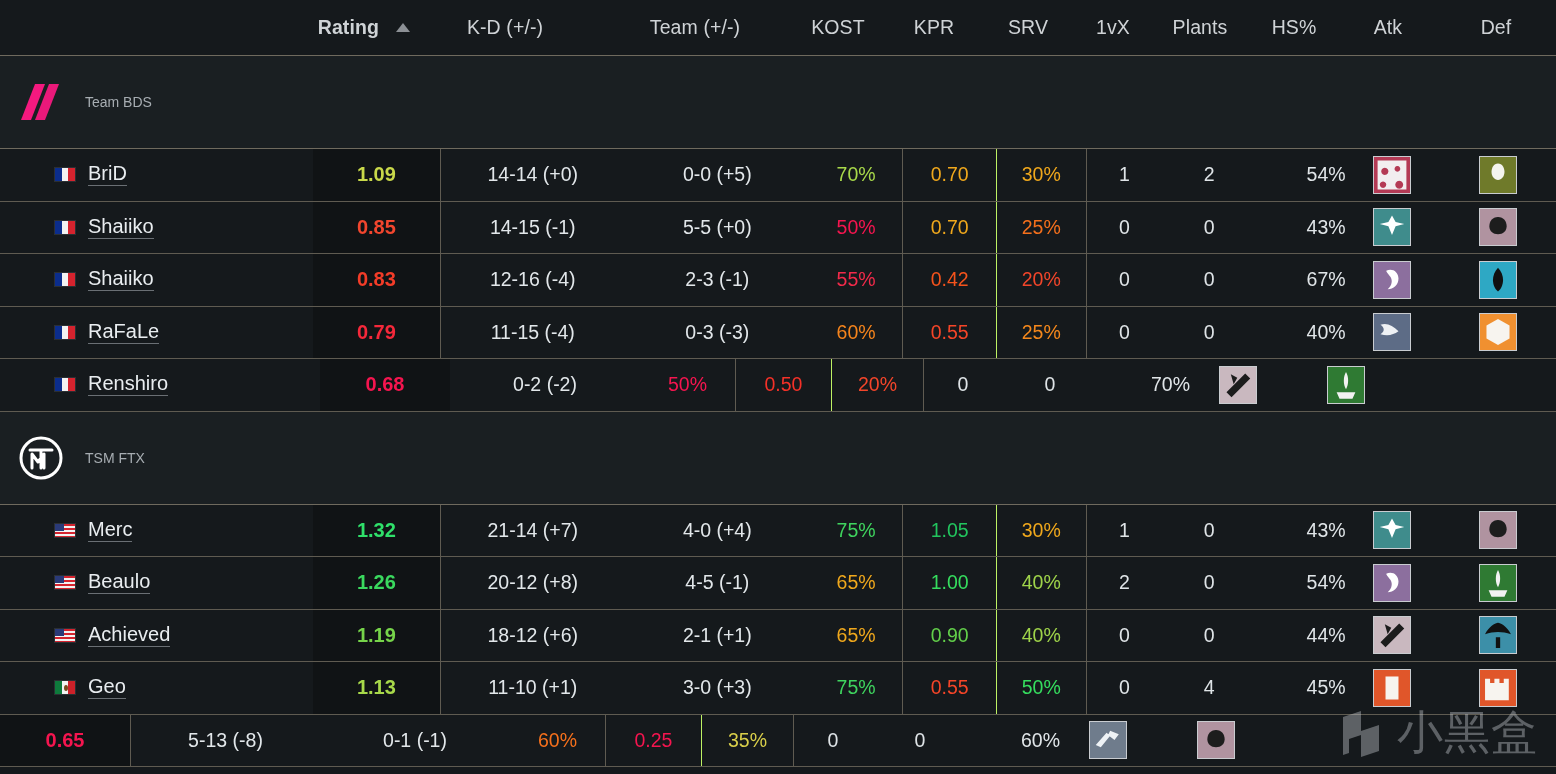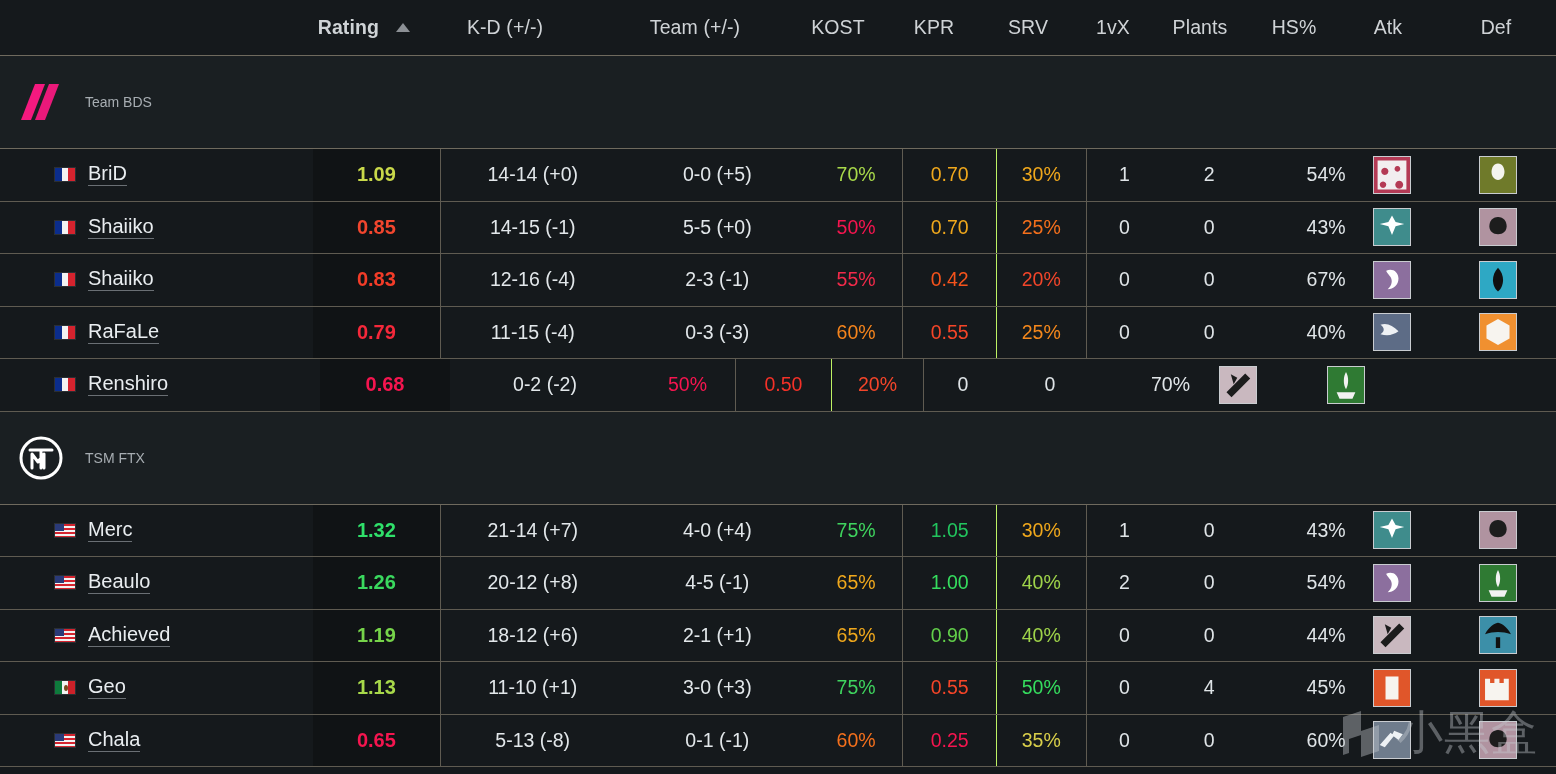--- a/index.html
+++ b/index.html
@@ -607,24 +607,20 @@
         <div class="cell c-def">
           <span class="op-icon" title="castle">
             <svg viewBox="0 0 100 100" preserveAspectRatio="none">
               <rect x="0" y="0" width="100" height="100" fill="#e0562a"></rect>
               <path d="M14 24h14v12h12V24h14v12h12V24h14v60H14z" fill="#f7f4ef"></path>
             </svg>
           </span>
         </div>
       </div>
       <div class="prow">
-        <div class="cell c-player">
-          <span class="flag flag-us" title="United States"></span>
-          <span class="pname">Chala</span>
-        </div>
         <div class="cell c-rating" style="color:#f5154f">
           <span>0.65</span>
         </div>
         <div class="cell c-kd">
           <span>5-13 (-8)</span>
         </div>
         <div class="cell c-entry">
           <span>0-1 (-1)</span>
         </div>
         <div class="cell c-kost" style="color:#f5701c">

